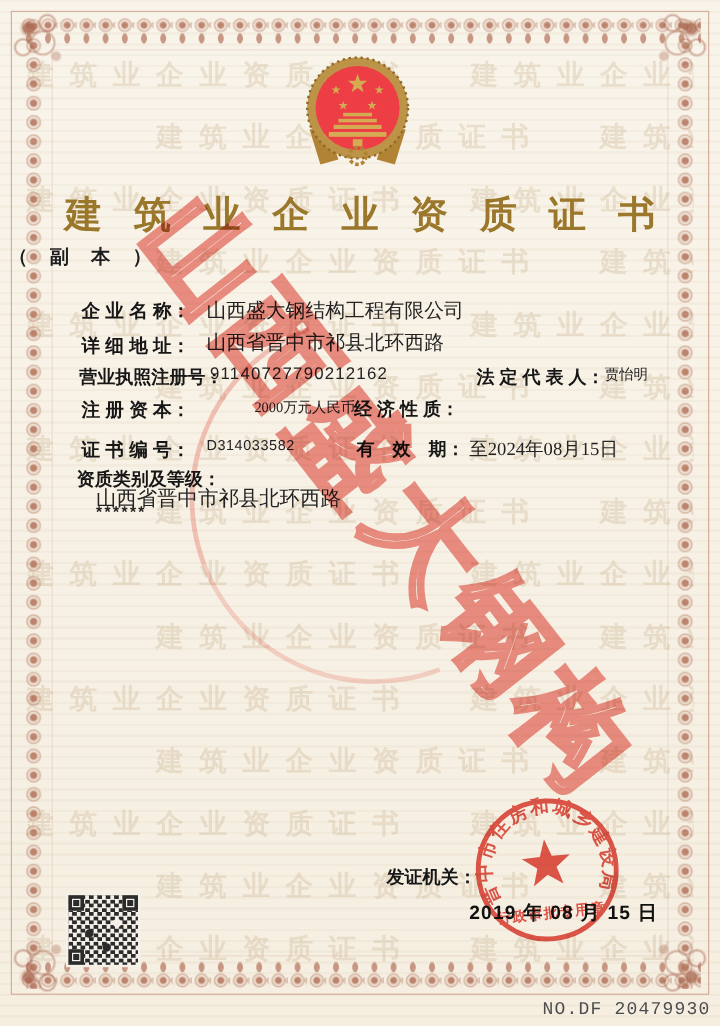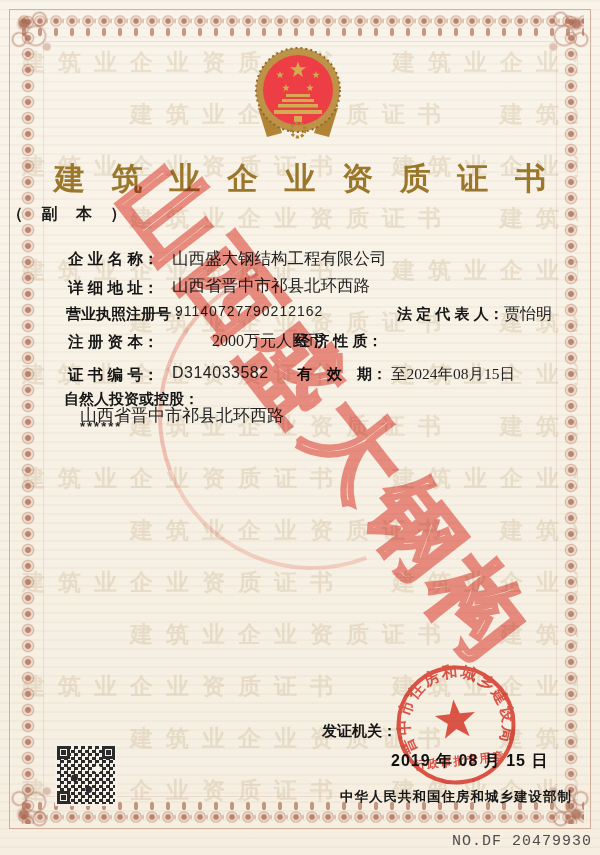--- a/index.html
+++ b/index.html
@@ -50,21 +50,21 @@
   .c-br{bottom:27px;right:10px;transform:scale(-1,-1);}
   
   .emblem{position:absolute;left:252px;top:46px;width:92px;height:100px;z-index:5;}
   
   .title{position:absolute;left:0;right:0;top:158px;text-align:center;z-index:5;
     font-size:31px;font-weight:700;color:#9a772b;letter-spacing:9px;text-indent:9px;}
   .subtitle{position:absolute;left:0;right:0;top:204px;z-index:5;
     font-size:16px;font-weight:700;color:#1d1d1d;letter-spacing:7px;text-indent:7px;}
   
   .lbl{position:absolute;z-index:5;font-weight:700;color:#161616;font-size:15.5px;white-space:nowrap;}
-  .val{position:absolute;z-index:5;color:#232323;font-size:16px;white-space:nowrap;
+  .val{position:absolute;z-index:5;color:#232323;font-size:12px;white-space:nowrap;
     font-family:"Liberation Serif", serif;}
   .num{font-family:"Liberation Sans", sans-serif;}
   .wrapval{white-space:normal;line-height:17.5px;font-size:14.5px;}
   
   .issuer-label{position:absolute;left:322px;top:722px;z-index:7;font-weight:700;font-size:15px;color:#161616;}
   .issue-date{position:absolute;left:391px;top:751px;z-index:7;font-size:16px;color:#111;letter-spacing:1px;font-weight:600;}
   .made-by{position:absolute;left:340px;top:788px;z-index:7;font-size:13.5px;font-weight:700;color:#161616;letter-spacing:1px;}
   
   .seal{position:absolute;left:391px;top:660px;width:130px;height:130px;z-index:6;
     mix-blend-mode:multiply;opacity:.92;transform:rotate(-6deg);}
@@ -172,27 +172,26 @@
 
   <span class="lbl" style="left:68px;top:332px;">注 册 资 本：</span>
   <span class="val" style="left:164px;top:331px;margin-left:48px;">2000万元人民币</span>
   <span class="lbl" style="left:295px;top:332px;font-size:15px;">经 济 性 质：</span>
 
   <span class="lbl" style="left:68px;top:365px;">证 书 编 号：</span>
   <span class="val num" style="left:172px;top:364px;letter-spacing:.5px;">D314033582</span>
   <span class="lbl" style="left:297px;top:365px;font-size:15px;">有　效　期：</span>
   <span class="val" style="left:391px;top:364px;font-size:15.5px;">至2024年08月15日</span>
 
-  <span class="lbl" style="left:64px;top:390px;font-size:15px;">自然人投资或控股：</span>
+  <span class="lbl" style="left:64px;top:390px;font-size:15px;">资质类别及等级：</span>
   <span class="val" style="left:80px;top:404px;font-size:17px;">山西省晋中市祁县北环西路</span>
   <span class="val num" style="left:80px;top:419px;font-size:13px;font-weight:700;letter-spacing:2px;">******</span>
 
   <span class="issuer-label">发证机关：</span>
   <span class="issue-date">2019 年 08 月 15 日</span>
-  <span class="made-by">中华人民共和国住房和城乡建设部制</span>
 
   <div class="seal">
     <svg width="130" height="130" viewBox="0 0 129 129" aria-hidden="true">
       <circle cx="64.5" cy="64.5" r="57" fill="none" stroke="#e14b40" stroke-width="4"></circle>
       <defs>
         <path id="sealArc" d="M 21 80 A 46.5 46.5 0 1 1 108 80" fill="none"></path>
       </defs>
       <text font-size="15.5" font-weight="700" fill="#e14b40" letter-spacing="2">
         <textPath href="#sealArc" startOffset="50%" text-anchor="middle">晋中市住房和城乡建设局</textPath>
       </text>

